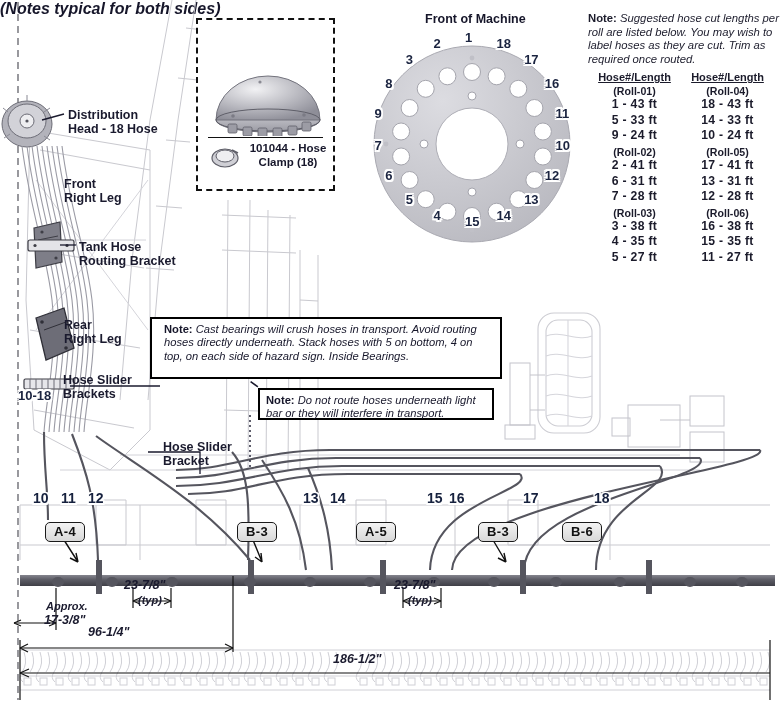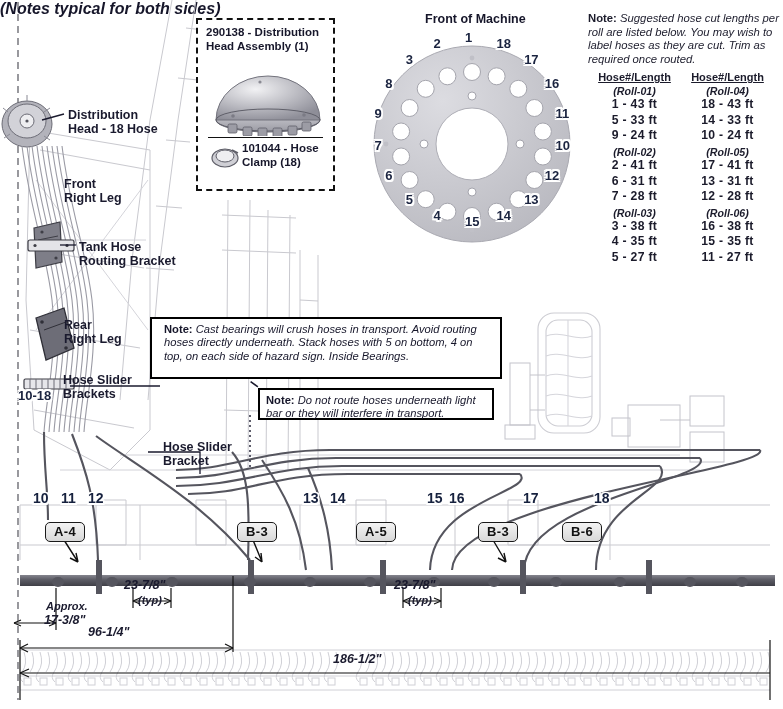--- a/index.html
+++ b/index.html
@@ -10,32 +10,32 @@
   
   svg.art{position:absolute;left:0;top:0;width:783px;height:709px;pointer-events:none;}
 
   
   #parts-box{left:196px;top:18px;width:139px;height:173px;
       border:2px dashed #111;background:#fff;box-sizing:border-box;}
   #parts-box .t{font-size:11.5px;font-weight:bold;line-height:1.18;
       padding:6px 7px 0 8px;color:#17172b;}
   #parts-divider{position:absolute;left:10px;right:10px;top:117px;border-top:1.5px solid #111;}
   #clamp-txt{position:absolute;left:44px;top:122px;width:92px;font-size:11.5px;
-      font-weight:bold;line-height:1.18;text-align:left;color:#17172b;}
+      font-weight:bold;line-height:1.18;text-align:center;color:#17172b;}
 
   
   #hose-panel{left:588px;top:10px;width:195px;}
   #hp-title{font-size:12.5px;font-weight:bold;text-decoration:underline;display:inline-block;}
   #hp-pt{font-size:19px;font-weight:bold;letter-spacing:.5px;}
   #hp-note{font-size:11.3px;line-height:1.2;font-style:italic;margin-top:2px;}
   #hp-note b{font-style:normal;}
   .hp-cols{display:flex;gap:0;margin-top:5px;}
   .hp-col{width:93px;text-align:center;}
   .hp-head{font-size:11px;font-weight:bold;text-decoration:underline;}
-  .hp-roll{font-size:10.6px;font-style:italic;font-weight:bold;margin-top:2px;}
+  .hp-roll{font-size:10.6px;font-weight:bold;margin-top:2px;}
   .hp-row{font-size:12.2px;font-weight:bold;letter-spacing:.3px;line-height:1.28;}
 
   
   .note{position:absolute;background:#fff;border:2.5px solid #000;
         font-size:11.2px;font-style:italic;line-height:1.2;padding:4px 6px;
         box-sizing:border-box;color:#16162a;}
   .note b{font-style:normal;}
   #note-typical{left:348px;top:303px;font-size:16px;font-style:italic;font-weight:bold;color:#16162a;}
 
   
@@ -413,21 +413,20 @@
     <path d="M233 576 L233 652"></path>
 
     <path d="M20 673 L770 673"></path>
     <path d="M20 673 L29 669 M20 673 L29 677"></path>
     <path d="M20 640 L20 700"></path>
     <path d="M770 640 L770 700"></path>
   </g>
 </svg>
 
 <div class="abs" id="parts-box">
-  <div class="t">290138 - Distribution Head Assembly (1)</div>
   <svg width="135" height="78" style="position:absolute;left:2px;top:38px;">
     <ellipse cx="68" cy="62" rx="52" ry="12" fill="url(#baseGrad)" stroke="#6c6c76"></ellipse>
     <path d="M16 62 A52 44 0 0 1 120 62 Z" fill="url(#domeGrad)" stroke="#73737d"></path>
     <ellipse cx="68" cy="62" rx="52" ry="11" fill="none" stroke="#5f5f69"></ellipse>
     <g fill="#9c9ca5" stroke="#5f5f69" stroke-width=".8">
       <rect x="28" y="66" width="9" height="9" rx="1.5"></rect>
       <rect x="43" y="69" width="9" height="9" rx="1.5"></rect>
       <rect x="58" y="70" width="9" height="9" rx="1.5"></rect>
       <rect x="73" y="70" width="9" height="9" rx="1.5"></rect>
       <rect x="88" y="68" width="9" height="9" rx="1.5"></rect>

